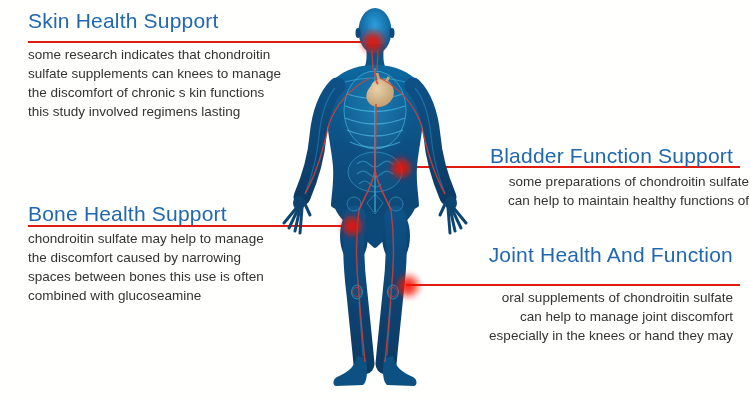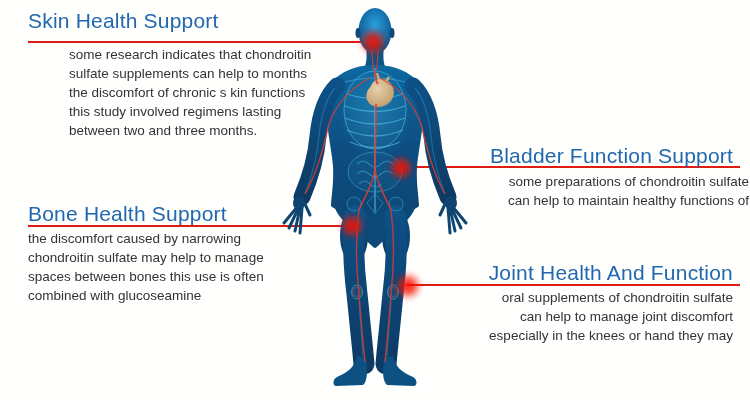--- a/index.html
+++ b/index.html
@@ -24,43 +24,42 @@
 <body>
 
 <div id="stage">
 
   <div class="connector" style="left:28px; top:41px;  width:347px;"></div>
   <div class="connector" style="left:28px; top:225px; width:327px;"></div>
   <div class="connector" style="left:401px;top:166px; width:339px;"></div>
   <div class="connector" style="left:406px;top:284px; width:334px;"></div>
 
   <div class="callout-title" style="left:28px; top:9px;">Skin Health Support</div>
-  <div class="callout-para" style="left:28px; top:45px;margin-left:41px;">
+  <div class="callout-para" style="left:28px; top:45px;">
     <div>some research indicates that chondroitin</div>
-    <div>sulfate supplements can help to months</div>
+    <div>sulfate supplements can knees to manage</div>
     <div>the discomfort of chronic s kin functions</div>
     <div>this study involved regimens lasting</div>
-    <div>between two and three months.</div>
   </div>
 
   <div class="callout-title" style="left:28px; top:202px;">Bone Health Support</div>
   <div class="callout-para" style="left:28px; top:229px;">
+    <div>chondroitin sulfate may help to manage</div>
     <div>the discomfort caused by narrowing</div>
-    <div>chondroitin sulfate may help to manage</div>
     <div>spaces between bones this use is often</div>
     <div>combined with glucoseamine</div>
   </div>
 
   <div class="callout-title right-align" style="right:17px; top:144px;">Bladder Function Support</div>
   <div class="callout-para right-align" style="right:1px; top:172px;">
     <div>some preparations of chondroitin sulfate</div>
     <div>can help to maintain healthy functions of</div>
   </div>
 
-  <div class="callout-title right-align" style="right:17px; top:261px;">Joint Health And Function</div>
+  <div class="callout-title right-align" style="right:17px; top:243px;">Joint Health And Function</div>
   <div class="callout-para right-align" style="right:17px; top:288px;">
     <div>oral supplements of chondroitin sulfate</div>
     <div>can help to manage joint discomfort</div>
     <div>especially in the knees or hand they may</div>
   </div>
 
   <div id="figure-wrap">
     <svg width="200" height="392" viewBox="0 0 200 392" xmlns="http://www.w3.org/2000/svg">
       <defs>
         <radialGradient id="gHead" cx="0.5" cy="0.38" r="0.85">

